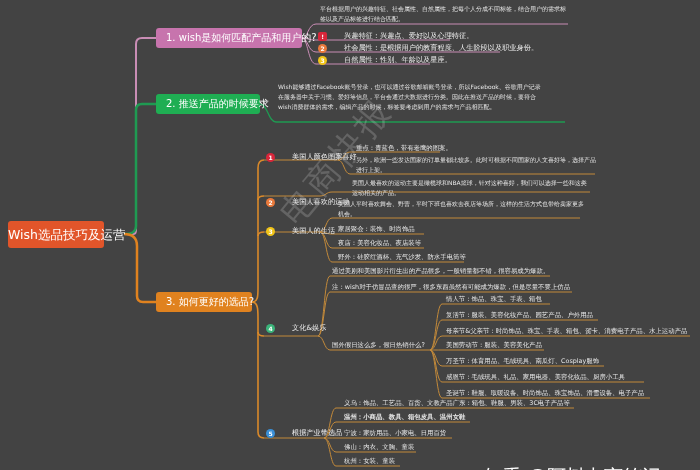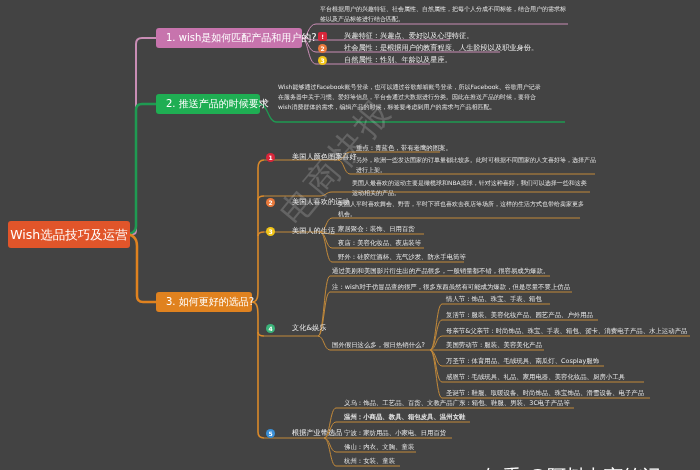--- a/index.html
+++ b/index.html
@@ -1,21 +1,21 @@
 <!DOCTYPE html>
 <html><head>
 <meta charset="utf-8">
 <style>
   * { margin:0; padding:0; box-sizing:border-box; }
   html, body { width:700px; height:470px; background:#434343; overflow:hidden; }
   body { position:relative; font-family:"DejaVu Sans","Liberation Sans",sans-serif; color:#f0f0f0; }
   #canvas { position:absolute; left:0; top:0; width:700px; height:470px; }
   svg.links { position:absolute; left:0; top:0; width:700px; height:470px; }
   .node { position:absolute; white-space:nowrap; }
-  .root { left:8px; top:221px; width:122px; height:27px; background:#e1552a; border-radius:3px;
+  .root { left:8px; top:221px; width:96px; height:27px; background:#e1552a; border-radius:3px;
           color:#fff; font-size:12.5px; line-height:27px; text-align:center; }
   .branch { height:20px; line-height:20px; border-radius:3px; font-size:10px; color:#fff; padding:0 10px;text-align:center; }
   .b1 { left:156px; top:28px; width:146px; background:#c774ad; }
   .b2 { left:156px; top:94px; width:104px; background:#1fae53; }
   .b3 { left:156px; top:292px; width:96px; background:#e0821f; }
   .topic { font-size:7.2px; color:#eee; display:flex; align-items:center; gap:17px; }
   .bullet { width:9px; height:9px; border-radius:50%; display:inline-flex; align-items:center; justify-content:center;
             font-size:6px; font-weight:bold; color:#fff; flex-shrink:0; }
   .leaf { font-size:6.4px; color:#e8e8e8; line-height:10px; }
   .para { font-size:6px; color:#e6e6e6; line-height:10px; white-space:normal; }
@@ -115,21 +115,21 @@
     <span class="bullet" style="background:#e9793b;">2</span>
     <span>美国人喜欢的运动</span>
   </div>
   <div class="node para" style="left:352px;top:178px;width:240px;">美国人最喜欢的运动主要是橄榄球和NBA篮球，针对这种喜好，我们可以选择一些和这类运动相关的产品。</div>
 
   <div class="node topic" style="left:266px;top:226px;">
     <span class="bullet" style="background:#f0c419;">3</span>
     <span>美国人的生活</span>
   </div>
   <div class="node para" style="left:338px;top:199px;width:246px;">美国人平时喜欢舞会、野营，平时下班也喜欢去夜店等场所，这样的生活方式也带给卖家更多机会。</div>
-  <div class="node leaf" style="left:338px;top:224px;">家居聚会：装饰、日用百货</div>
+  <div class="node leaf" style="left:338px;top:224px;">家居聚会：装饰、时尚饰品</div>
   <div class="node leaf" style="left:338px;top:238px;">夜店：美容化妆品、夜店装等</div>
   <div class="node leaf" style="left:338px;top:252px;">野外：硅胶红酒杯、充气沙发、防水手电筒等</div>
 
   <div class="node topic" style="left:266px;top:323px;">
     <span class="bullet" style="background:#3bb47a;">4</span>
     <span>文化&amp;娱乐</span>
   </div>
   <div class="node leaf" style="left:332px;top:266px;">通过美剧和美国影片衍生出的产品很多，一般销量都不错，很容易成为爆款。</div>
   <div class="node leaf" style="left:332px;top:282px;">注：wish对于仿冒品查的很严，很多东西虽然有可能成为爆款，但是尽量不要上仿品</div>
   <div class="node leaf" style="left:332px;top:340px;">国外假日这么多，假日热销什么?</div>

